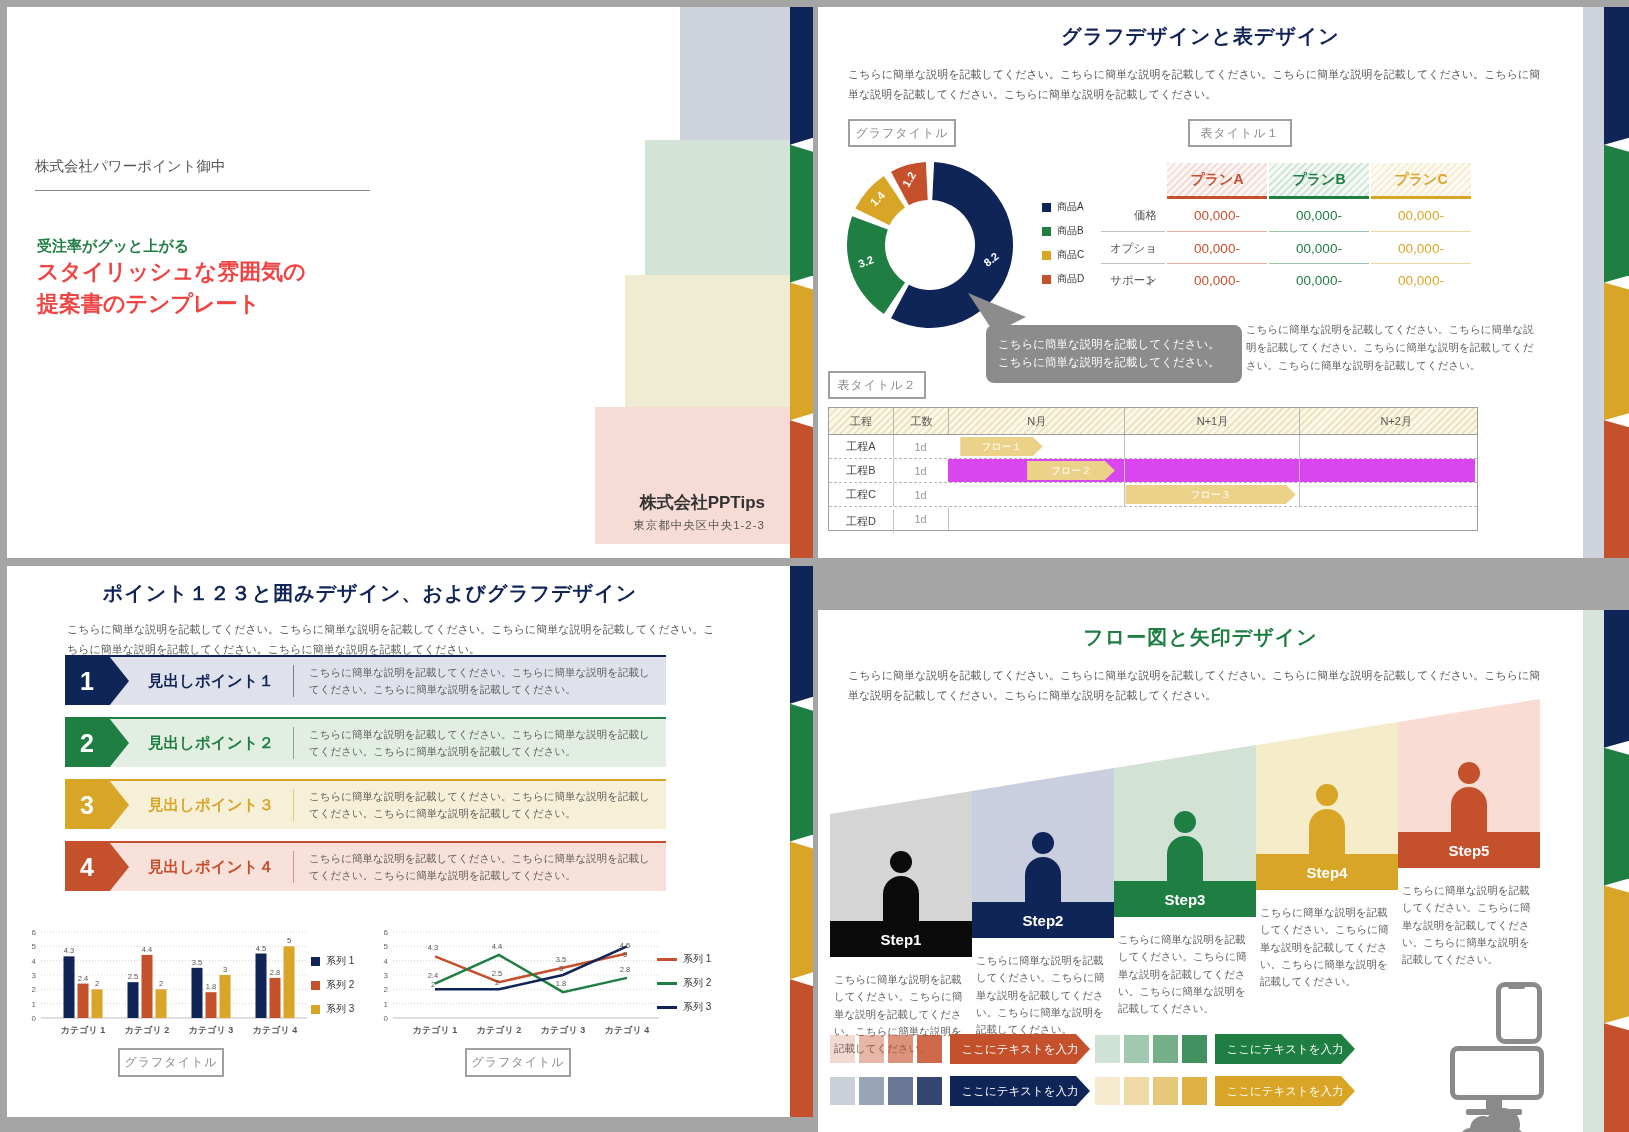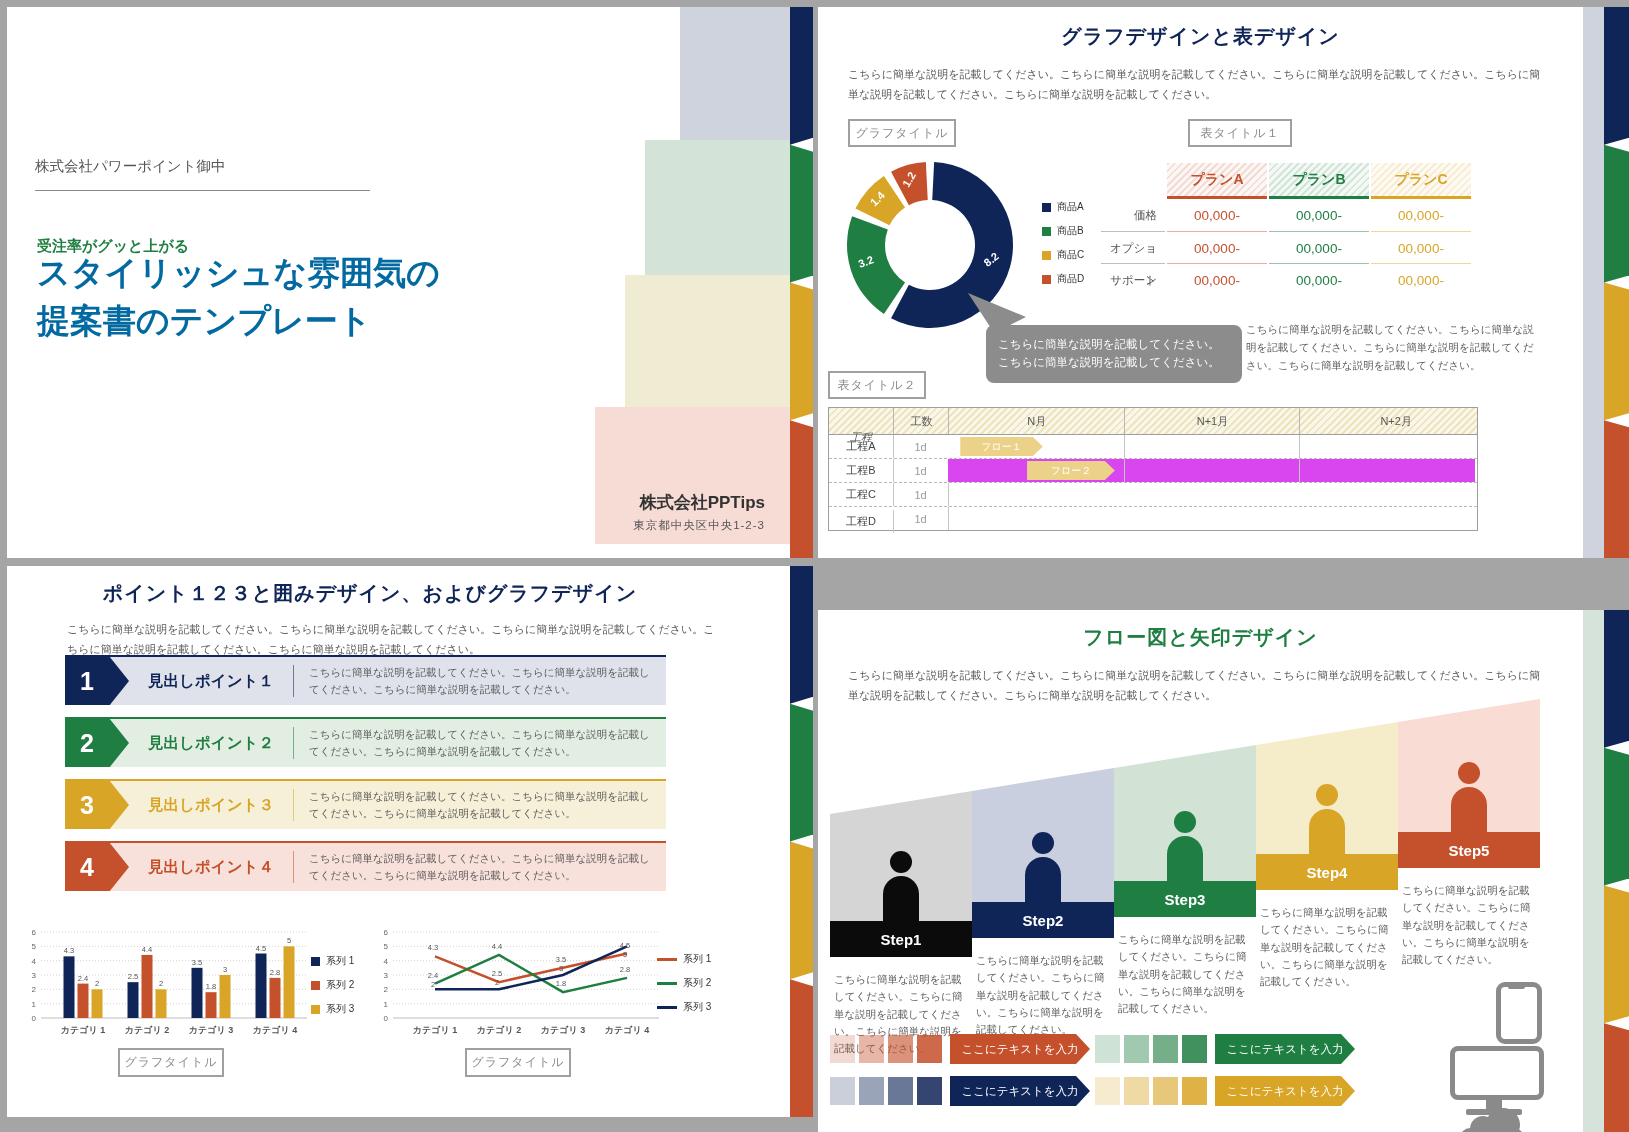--- a/index.html
+++ b/index.html
@@ -14,21 +14,21 @@
   .slide-desc{position:absolute;font-size:11px;color:#595959;line-height:1.8;}
   .box-label{position:absolute;border:2px solid #a0a0a0;background:#fff;color:#8a8a8a;
     font-size:12px;display:flex;align-items:center;justify-content:center;letter-spacing:1px;}
   .chevstrip{position:absolute;top:0;overflow:hidden;}
   .chevstrip>div{position:absolute;left:0;width:100%;}
   .band{position:absolute;top:0;height:100%;}
   
   .s1-client{position:absolute;left:28px;top:150px;font-size:14.5px;color:#555;}
   .s1-rule{position:absolute;left:28px;top:183px;width:335px;height:1px;background:#8a8a8a;}
   .s1-catch{position:absolute;left:30px;top:230px;font-size:15px;font-weight:bold;}
-  .s1-title{position:absolute;left:30px;top:242px;font-size:33px;font-weight:bold;color:#0369a1;
+  .s1-title{position:absolute;left:30px;top:249px;font-size:22px;font-weight:bold;color:#ef4444;
     line-height:1.45;white-space:pre-line;}
   .s1-block{position:absolute;}
   .s1-company{position:absolute;left:588px;top:484px;width:170px;text-align:right;}
   .s1-company .name{font-size:17px;font-weight:bold;color:#333;}
   .s1-company .addr{font-size:11.5px;color:#555;margin-top:4px;letter-spacing:1px;}
   
   #gantt{position:absolute;left:10px;top:400px;width:648px;border:1px solid #9e9e9e;font-size:11px;}
   .g-row{position:relative;height:23px;}
   .g-sep{border-top:1px dashed #b9b9b9;}
   
@@ -139,21 +139,21 @@
       <div style="position: absolute; left: 168px; top: 100px; width: 100px; height: 32px; display: flex; align-items: center; justify-content: center; font-size: 13.5px; color: rgb(31, 126, 65); border-top: 1px solid rgba(31, 126, 65, 0.45);">00,000-</div>
       <div style="position: absolute; left: 270px; top: 100px; width: 100px; height: 32px; display: flex; align-items: center; justify-content: center; font-size: 13.5px; color: rgb(217, 165, 38); border-top: 1px solid rgba(217, 165, 38, 0.45);">00,000-</div>
     </div>
   <div class="bubble-tail"></div>
   <div class="bubble">こちらに簡単な説明を記載してください。
 こちらに簡単な説明を記載してください。</div>
   <div class="slide-desc" style="left:428px;top:314px;width:292px;font-size:10.5px;line-height:1.7;">こちらに簡単な説明を記載してください。こちらに簡単な説明を記載してください。こちらに簡単な説明を記載してください。こちらに簡単な説明を記載してください。</div>
   <div class="box-label" style="left:10px;top:364px;width:94px;height:24px;">表タイトル２</div>
   <div id="gantt">
       <div class="g-row" style="height: 26px; border-bottom: 1px solid rgb(158, 158, 158); background: repeating-linear-gradient(135deg, rgb(235, 228, 189) 0px, rgb(235, 228, 189) 2px, rgb(250, 247, 234) 2px, rgb(250, 247, 234) 5px);">
-        <div style="position: absolute; left: 0px; width: 64px; top: 16px; height: 100%; display: flex; align-items: center; justify-content: center; color: rgb(85, 85, 85); border-left: none; font-style: italic;">工程</div>
+        <div style="position: absolute; left: 0px; width: 64px; top: 0px; height: 100%; display: flex; align-items: center; justify-content: center; color: rgb(85, 85, 85); border-left: none;">工程</div>
         <div style="position: absolute; left: 64px; width: 55px; top: 0px; height: 100%; display: flex; align-items: center; justify-content: center; color: rgb(85, 85, 85); border-left: 1px solid rgb(183, 183, 183);">工数</div>
         <div style="position: absolute; left: 119px; width: 175.667px; top: 0px; height: 100%; display: flex; align-items: center; justify-content: center; color: rgb(85, 85, 85); border-left: 1px solid rgb(183, 183, 183);">N月</div>
         <div style="position: absolute; left: 294.667px; width: 175.667px; top: 0px; height: 100%; display: flex; align-items: center; justify-content: center; color: rgb(85, 85, 85); border-left: 1px solid rgb(183, 183, 183);">N+1月</div>
         <div style="position: absolute; left: 470.333px; width: 175.667px; top: 0px; height: 100%; display: flex; align-items: center; justify-content: center; color: rgb(85, 85, 85); border-left: 1px solid rgb(183, 183, 183); padding-left: 8px;">N+2月</div>
       </div>
       <div class="g-row">
         <div style="position: absolute; left: 0px; top: 0px; width: 64px; height: 100%; display: flex; align-items: center; justify-content: center; color: rgb(68, 68, 68); border-right: 1px solid rgb(196, 196, 196);">工程A</div>
         <div style="position: absolute; left: 64px; top: 0px; width: 55px; height: 100%; display: flex; align-items: center; justify-content: center; color: rgb(153, 153, 153); border-right: 1px solid rgb(196, 196, 196);">1d</div>
         <div style="position: absolute; left: 119px; top: 0px; width: 527px; height: 100%; background: rgb(255, 255, 255);">
           <div style="position: absolute; left: 175.667px; top: 0px; width: 1px; height: 100%; background: rgb(196, 196, 196);"></div>
@@ -166,20 +166,25 @@
         <div style="position: absolute; left: 64px; top: 0px; width: 55px; height: 100%; display: flex; align-items: center; justify-content: center; color: rgb(153, 153, 153); border-right: 1px solid rgb(196, 196, 196);">1d</div>
         <div style="position: absolute; left: 119px; top: 0px; width: 527px; height: 100%; background: #d946ef;">
           <div style="position: absolute; left: 175.667px; top: 0px; width: 1px; height: 100%; background: rgb(196, 196, 196);"></div>
           <div style="position: absolute; left: 351.333px; top: 0px; width: 1px; height: 100%; background: rgb(196, 196, 196);"></div>
           <div style="position: absolute; left: 79.05px; top: 2px; width: 87.8333px; height: 19px; background: rgb(236, 209, 137); color: rgb(255, 255, 255); font-size: 10px; display: flex; align-items: center; justify-content: center; clip-path: polygon(0px 0px, calc(100% - 10px) 0px, 100% 50%, calc(100% - 10px) 100%, 0px 100%);">フロー２</div>
         </div>
       </div>
       <div class="g-row g-sep">
         <div style="position: absolute; left: 0px; top: 0px; width: 64px; height: 100%; display: flex; align-items: center; justify-content: center; color: rgb(68, 68, 68); border-right: 1px solid rgb(196, 196, 196);">工程C</div>
         <div style="position: absolute; left: 64px; top: 0px; width: 55px; height: 100%; display: flex; align-items: center; justify-content: center; color: rgb(153, 153, 153); border-right: 1px solid rgb(196, 196, 196);">1d</div>
+        <div style="position: absolute; left: 119px; top: 0px; width: 527px; height: 100%; background: rgb(255, 255, 255);">
+          <div style="position: absolute; left: 175.667px; top: 0px; width: 1px; height: 100%; background: rgb(196, 196, 196);"></div>
+          <div style="position: absolute; left: 351.333px; top: 0px; width: 1px; height: 100%; background: rgb(196, 196, 196);"></div>
+          <div style="position: absolute; left: 177.423px; top: 2px; width: 170.397px; height: 19px; background: rgb(236, 209, 137); color: rgb(255, 255, 255); font-size: 10px; display: flex; align-items: center; justify-content: center; clip-path: polygon(0px 0px, calc(100% - 10px) 0px, 100% 50%, calc(100% - 10px) 100%, 0px 100%);">フロー３</div>
+        </div>
       </div>
       <div class="g-row g-sep">
         <div style="position: absolute; left: 0px; top: 3px; width: 64px; height: 100%; display: flex; align-items: center; justify-content: center; color: rgb(68, 68, 68); border-right: 1px solid rgb(196, 196, 196);">工程D</div>
         <div style="position: absolute; left: 64px; top: 0px; width: 55px; height: 100%; display: flex; align-items: center; justify-content: center; color: rgb(153, 153, 153); border-right: 1px solid rgb(196, 196, 196);">1d</div>
       </div>
     </div>
   <div class="band" style="left:765px;width:21px;background:#ced3de;"></div>
   <div class="chevstrip" id="strip2" style="left:786px;width:25px;height:551px;">
       <div style="position: absolute; left: 0px; top: 0px; width: 100%; height: 138.75px; background: rgb(15, 37, 87);"></div>
       <div style="position: absolute; left: 0px; top: 137.75px; width: 100%; height: 138.75px; background: rgb(31, 126, 65);"></div>

